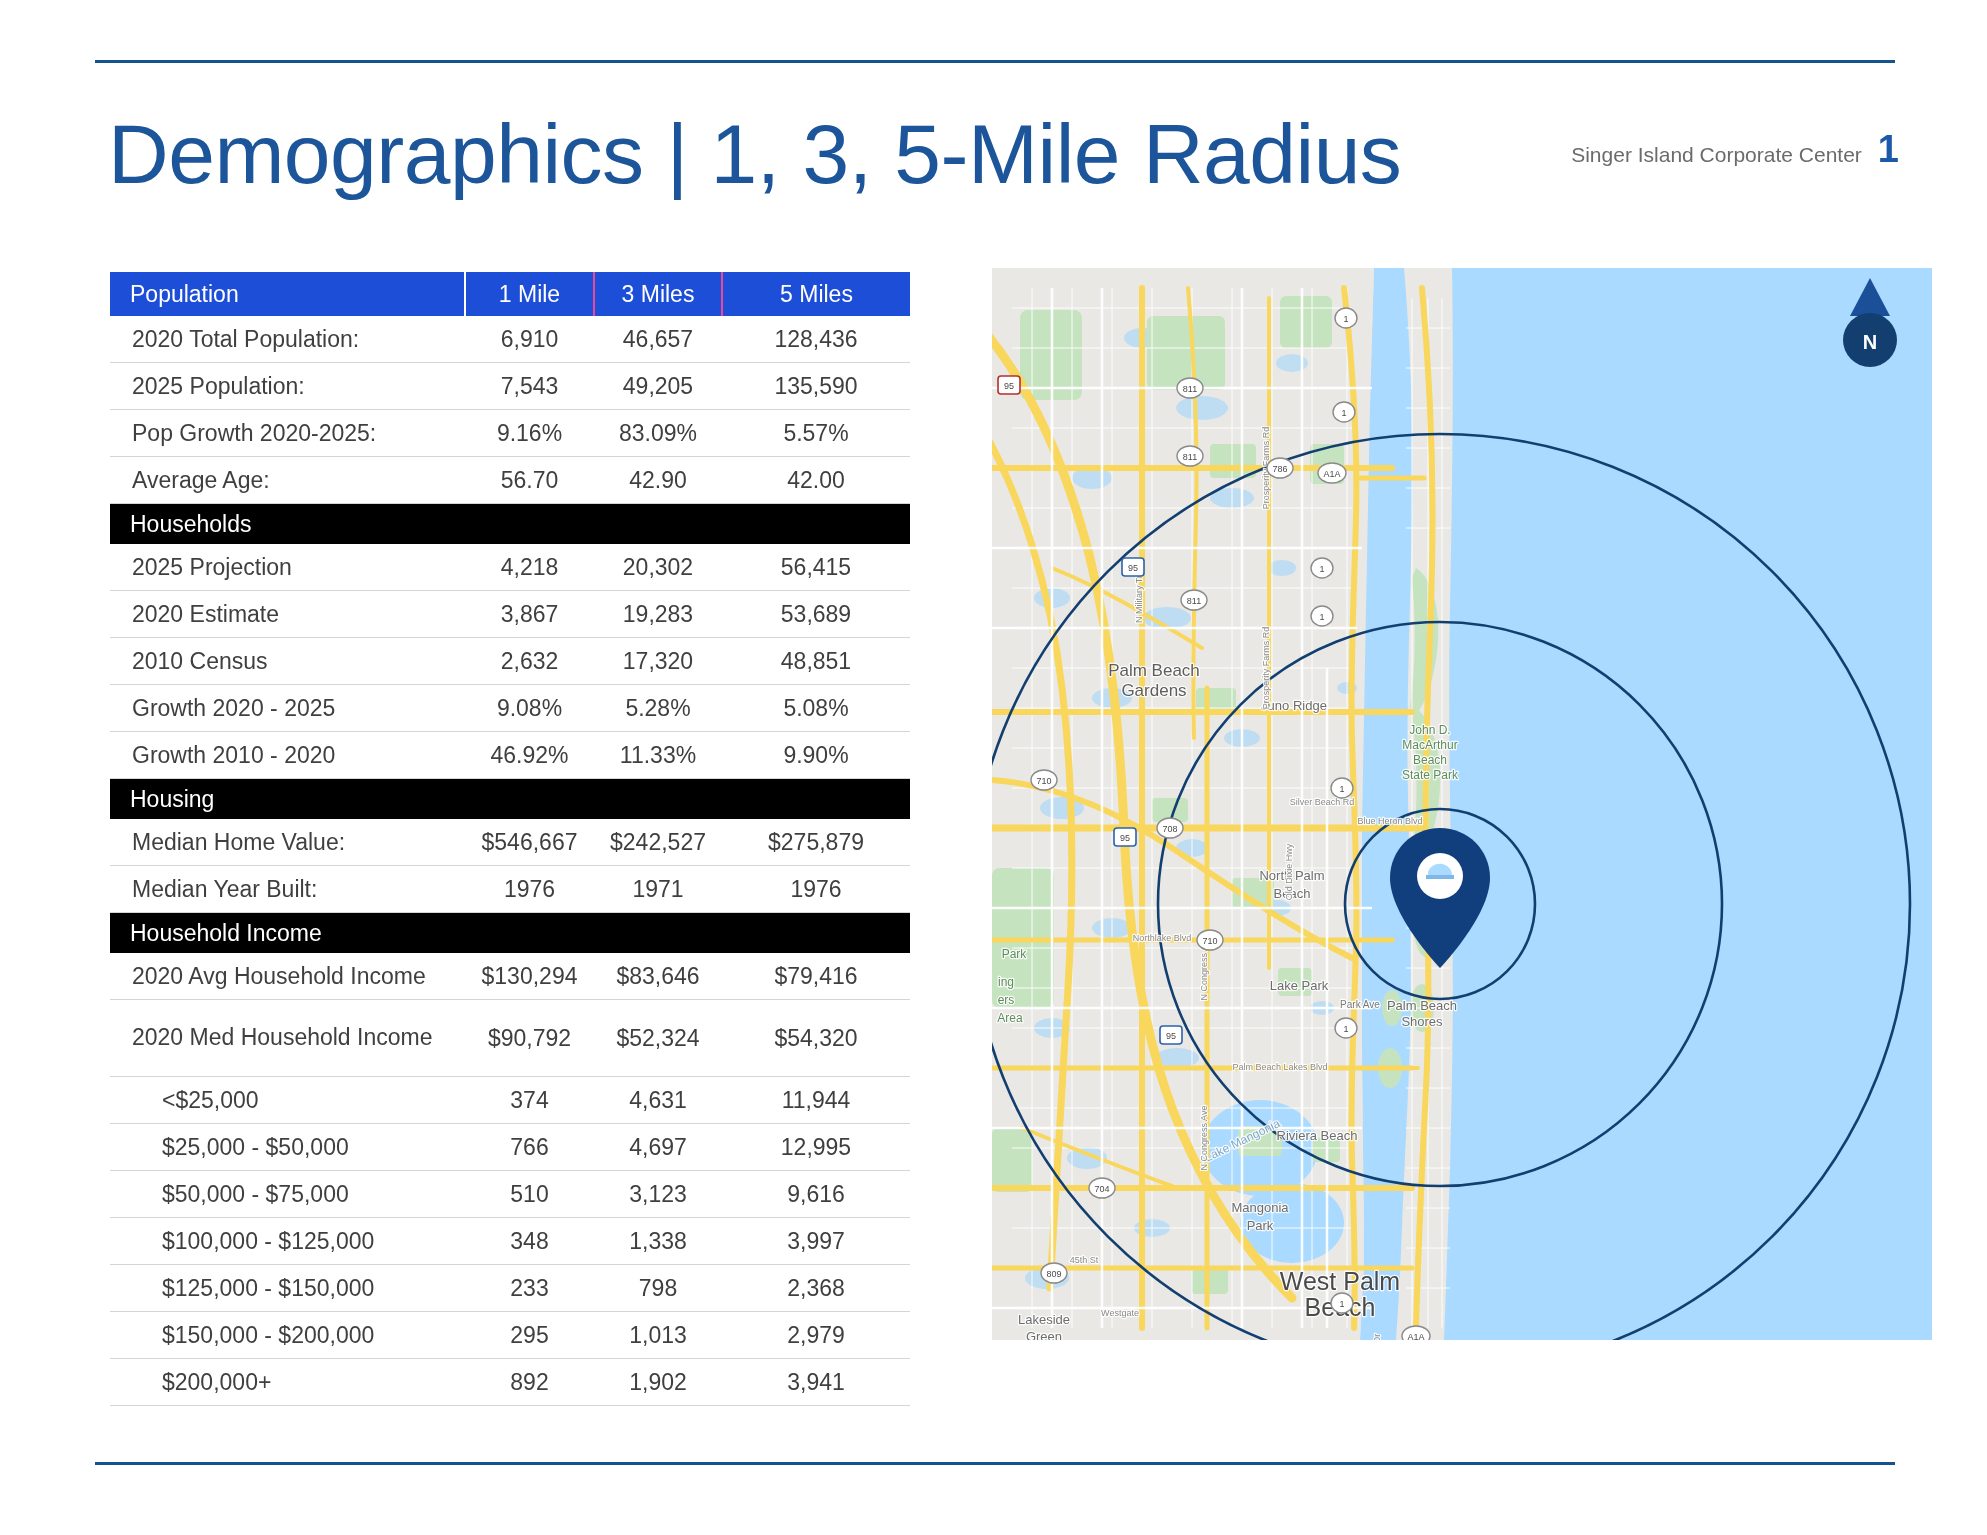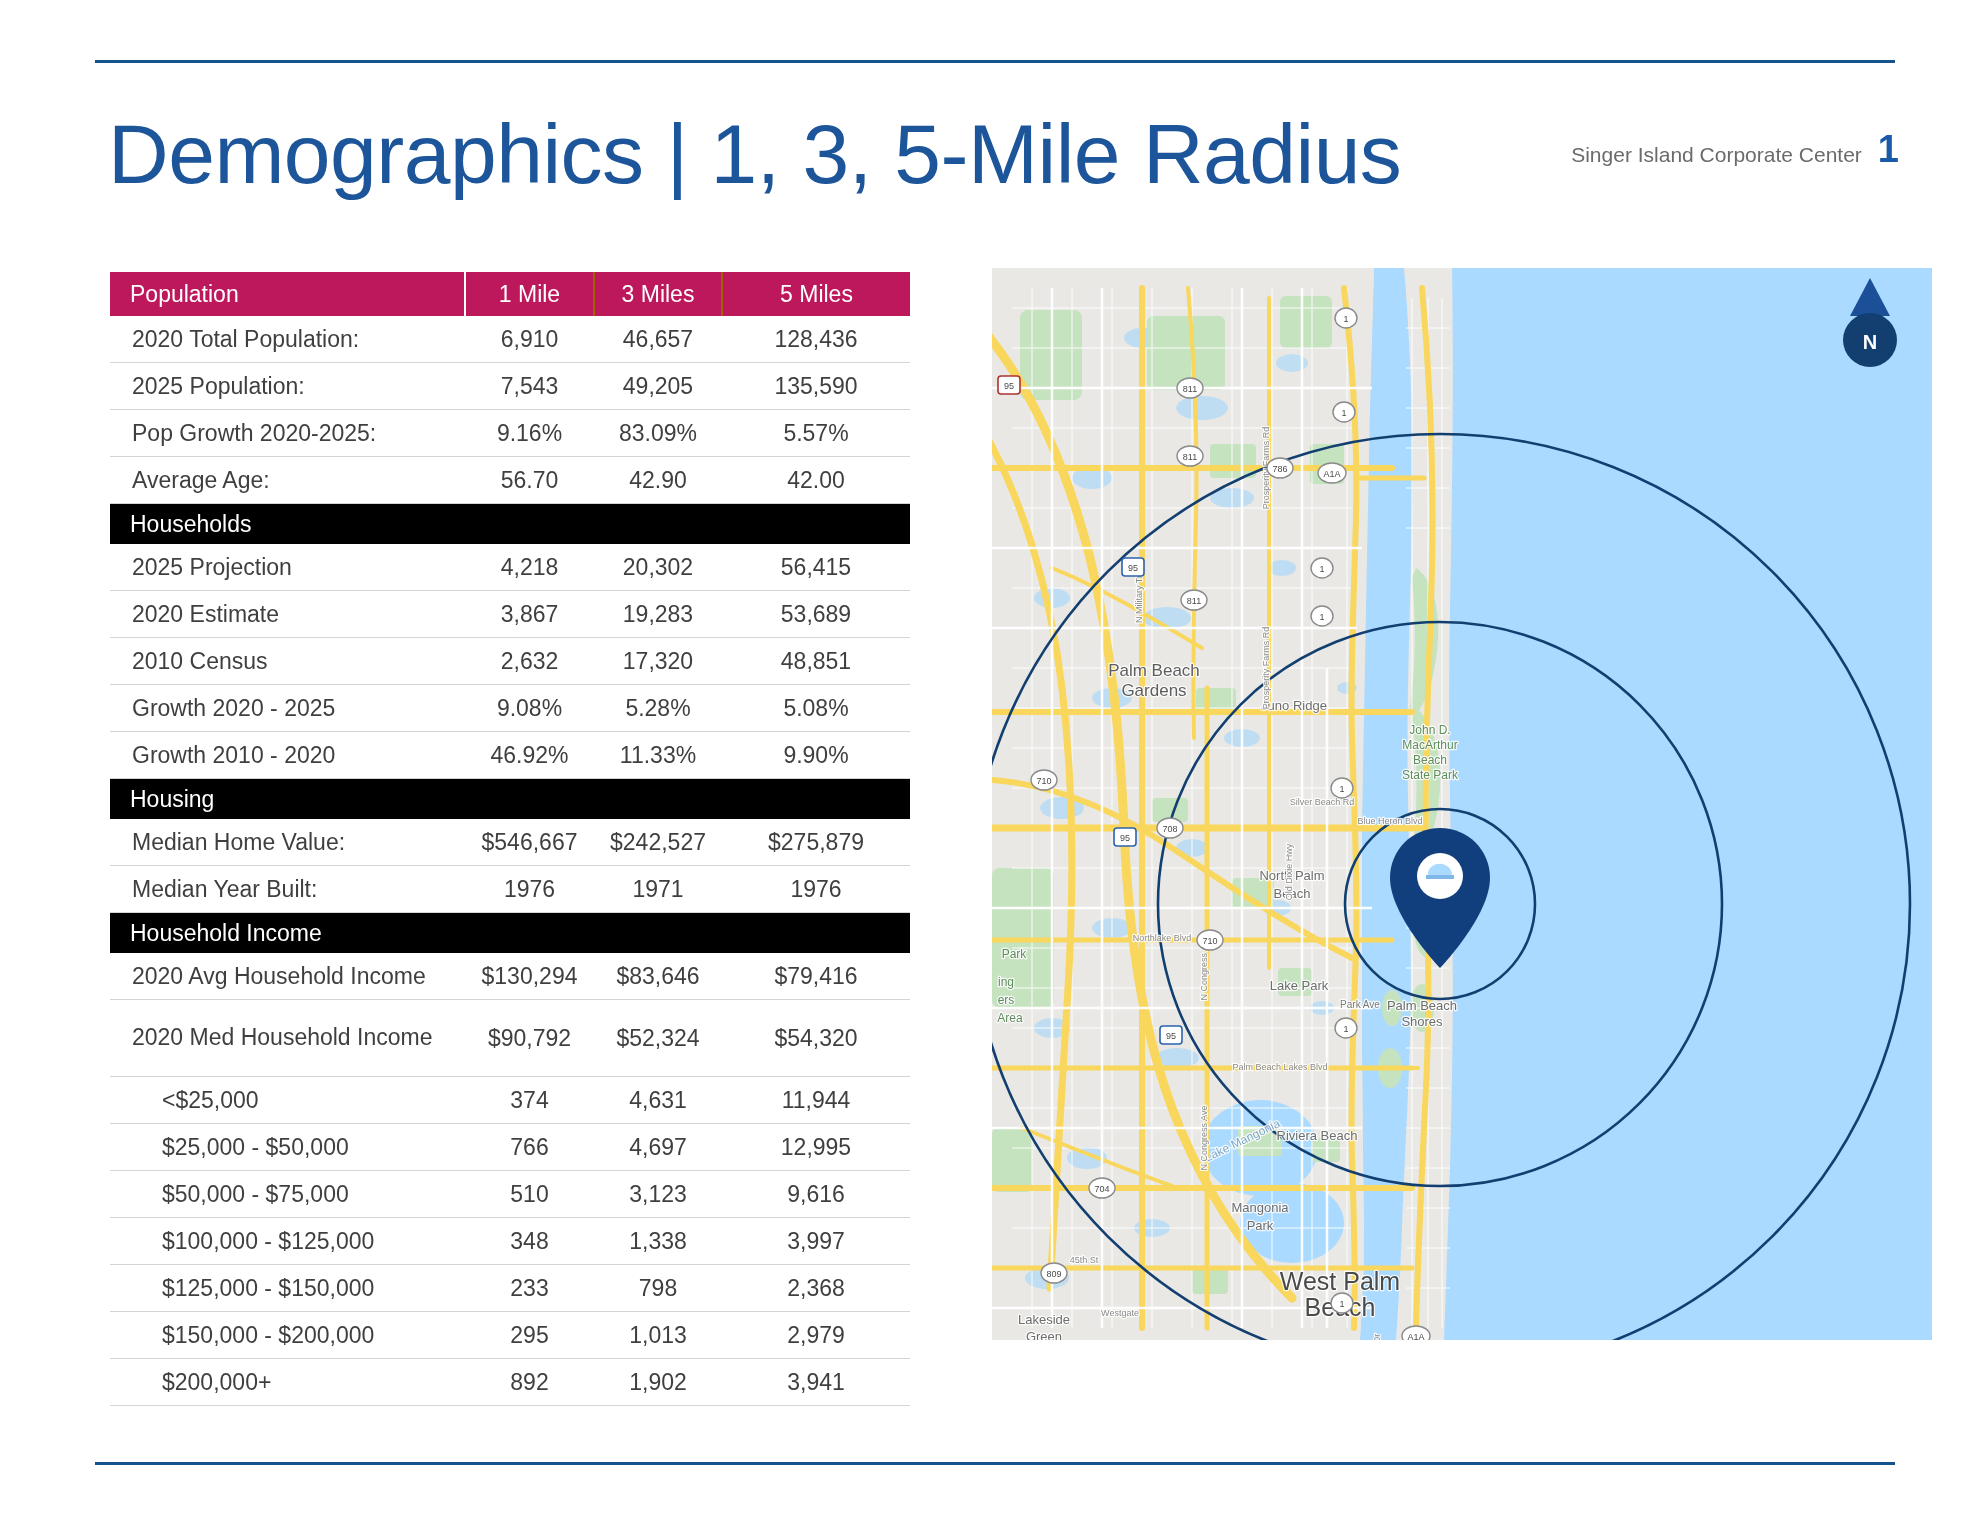--- a/index.html
+++ b/index.html
@@ -73,35 +73,35 @@
   .demo-table col.c-v2 { width: 128px; }
   .demo-table col.c-v3 { width: 188px; }
 
   .demo-table td, .demo-table th {
     padding: 0;
     margin: 0;
   }
 
   
   tr.col-head td {
-    background: #be185d;
+    background: #1d4ed8;
     color: #ffffff;
     font-size: 23px;
     font-weight: 400;
     height: 44px;
     vertical-align: middle;
   }
   tr.col-head td.lbl {
     padding-left: 20px;
     text-align: left;
     border-right: 2px solid #ffffff;
   }
   tr.col-head td.val {
     text-align: center;
-    border-right: 2px solid #a16207;
+    border-right: 2px solid #ec4899;
   }
   tr.col-head td.val.last { border-right: none; }
 
   
   tr.section-head td {
     background: #000000;
     color: #ffffff;
     font-size: 23px;
     font-weight: 400;
     height: 40px;

